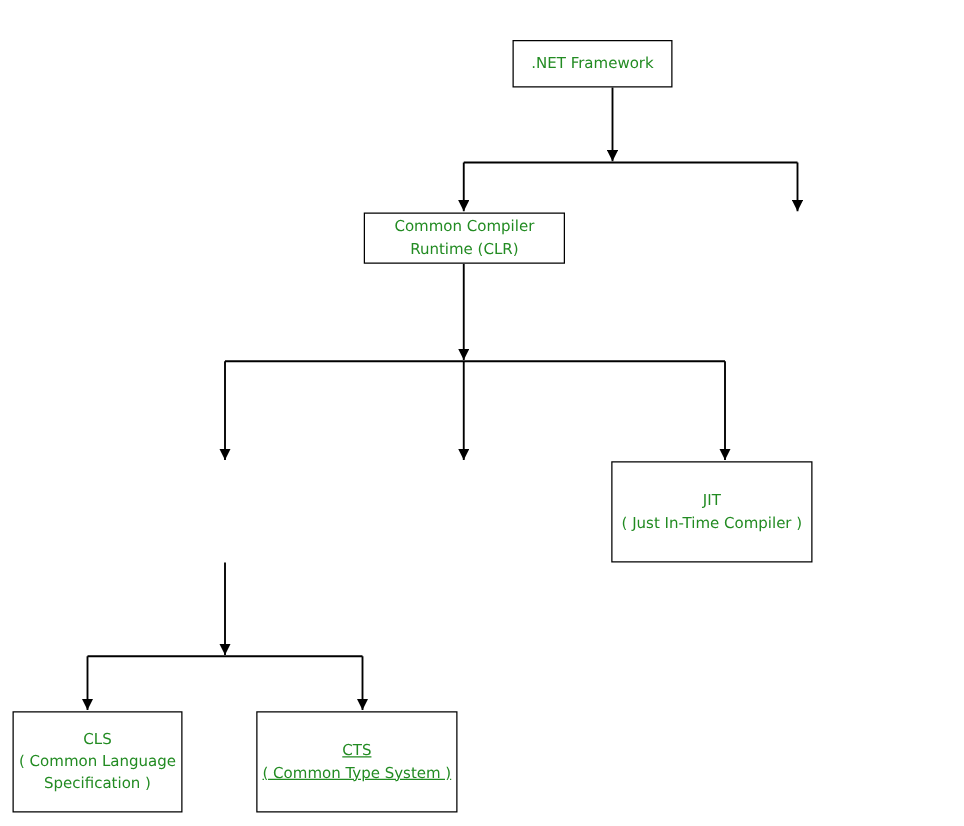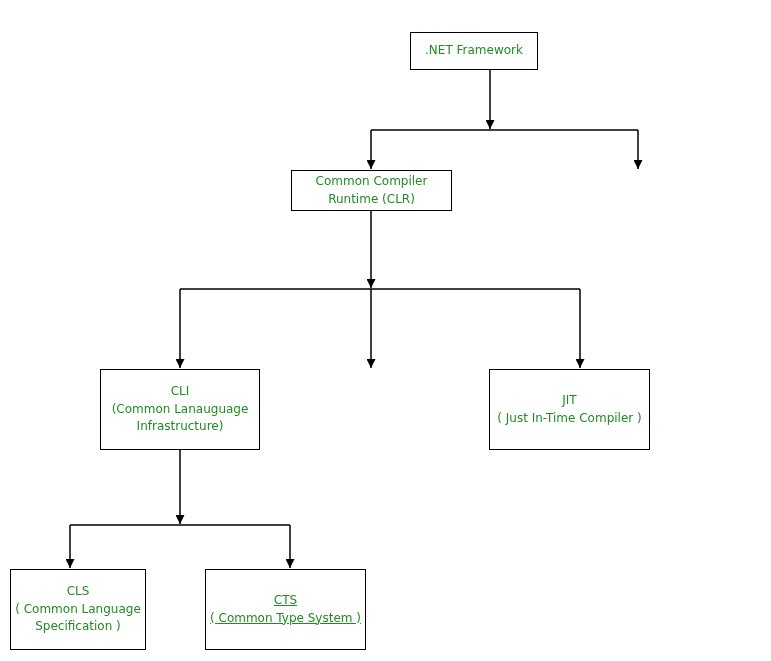--- a/index.html
+++ b/index.html
@@ -75,23 +75,20 @@
     <line x1="70" y1="525" x2="70" y2="568" stroke="#000" stroke-width="1.5" marker-end="url(#arrow)"></line>
     <line x1="290" y1="525" x2="290" y2="568" stroke="#000" stroke-width="1.5" marker-end="url(#arrow)"></line>
   </svg>
 
   <div class="node" id="n-net">.NET Framework</div>
 
   <div class="node" id="n-clr">Common Compiler
 Runtime (CLR)</div>
 
 
-  <div class="node" id="n-cli">CLI
-(Common Lanauguage
-Infrastructure)</div>
 
 
   <div class="node" id="n-jit">JIT
 ( Just In-Time Compiler )</div>
 
   <div class="node" id="n-cls">CLS
 ( Common Language
 Specification )</div>
 
   <div class="node" id="n-cts">CTS

